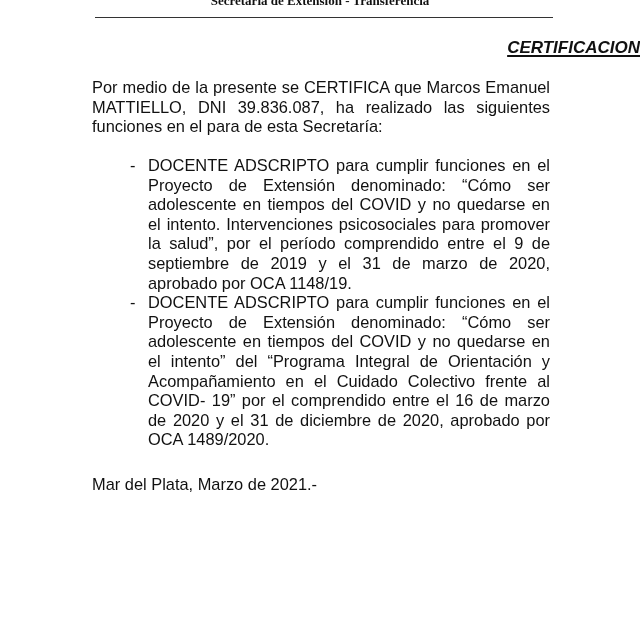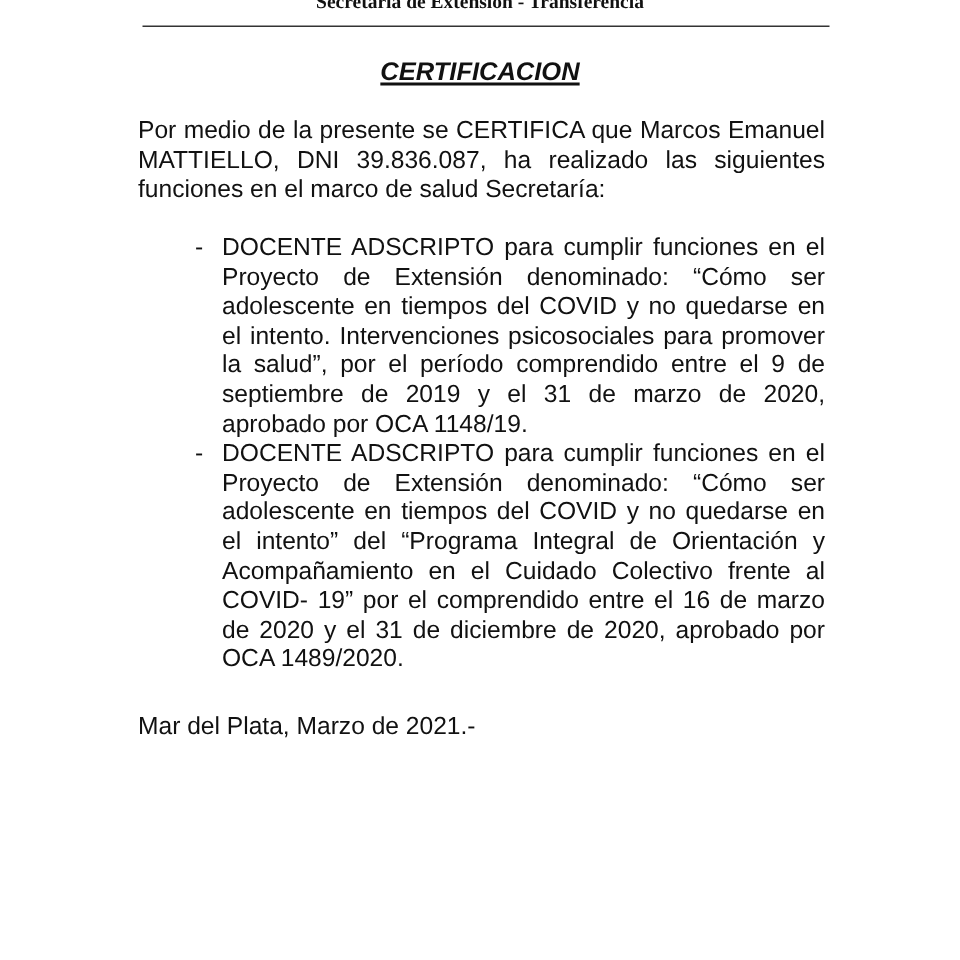--- a/index.html
+++ b/index.html
@@ -32,21 +32,21 @@
     left: 95px;
     width: 458px;
     height: 0;
     border-top: 1.5px solid #333;
   }
   .title {
     position: absolute;
     top: 38px;
     left: 0;
     width: 640px;
-    text-align: center;
+    text-align: right;
     font-family: "Liberation Sans", sans-serif;
     font-weight: bold;
     font-style: italic;
     font-size: 17px;
     line-height: 20px;
     text-decoration: underline;
     text-underline-offset: 2px;
     text-decoration-thickness: 1.5px;
   }
   .body-text {
@@ -90,21 +90,21 @@
   }
 </style>
 </head>
 <body>
 
 <div class="header-text">Secretaría de Extensión - Transferencia</div>
 <div class="header-rule"></div>
 
 <div class="title">CERTIFICACION</div>
 
-<p class="body-text intro" style="margin:0;">Por medio de la presente se CERTIFICA que Marcos Emanuel MATTIELLO, DNI 39.836.087, ha realizado las siguientes funciones en el marco de salud Secretaría:</p>
+<p class="body-text intro" style="margin:0;">Por medio de la presente se CERTIFICA que Marcos Emanuel MATTIELLO, DNI 39.836.087, ha realizado las siguientes funciones en el para de esta Secretaría:</p>
 
 <ul class="body-text list">
   <li class="list-item">
     <span class="dash">-</span>
     <span>DOCENTE ADSCRIPTO para cumplir funciones en el Proyecto de Extensión denominado: “Cómo ser adolescente en tiempos del COVID y no quedarse en el intento. Intervenciones psicosociales para promover la salud”, por el período comprendido entre el 9 de septiembre de 2019 y el 31 de marzo de 2020, aprobado por OCA 1148/19.</span>
   </li>
   <li class="list-item">
     <span class="dash">-</span>
     <span>DOCENTE ADSCRIPTO para cumplir funciones en el Proyecto de Extensión denominado: “Cómo ser adolescente en tiempos del COVID y no quedarse en el intento” del “Programa Integral de Orientación y Acompañamiento en el Cuidado Colectivo frente al COVID- 19” por el  comprendido entre el 16 de marzo de 2020 y el 31 de diciembre de 2020, aprobado por OCA 1489/2020.</span>
   </li>

